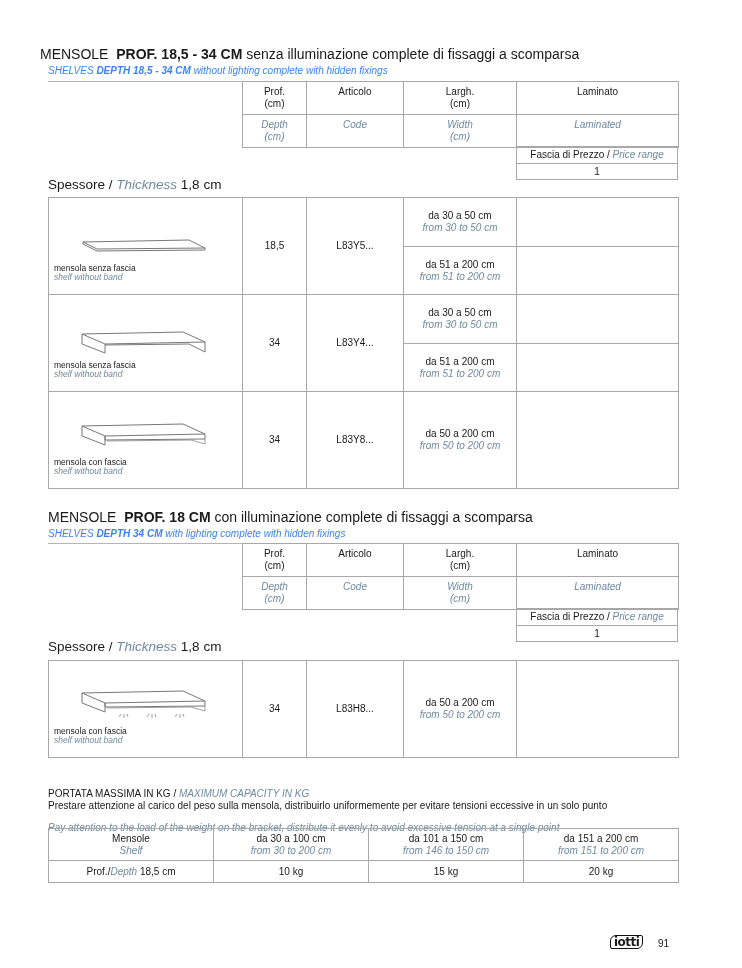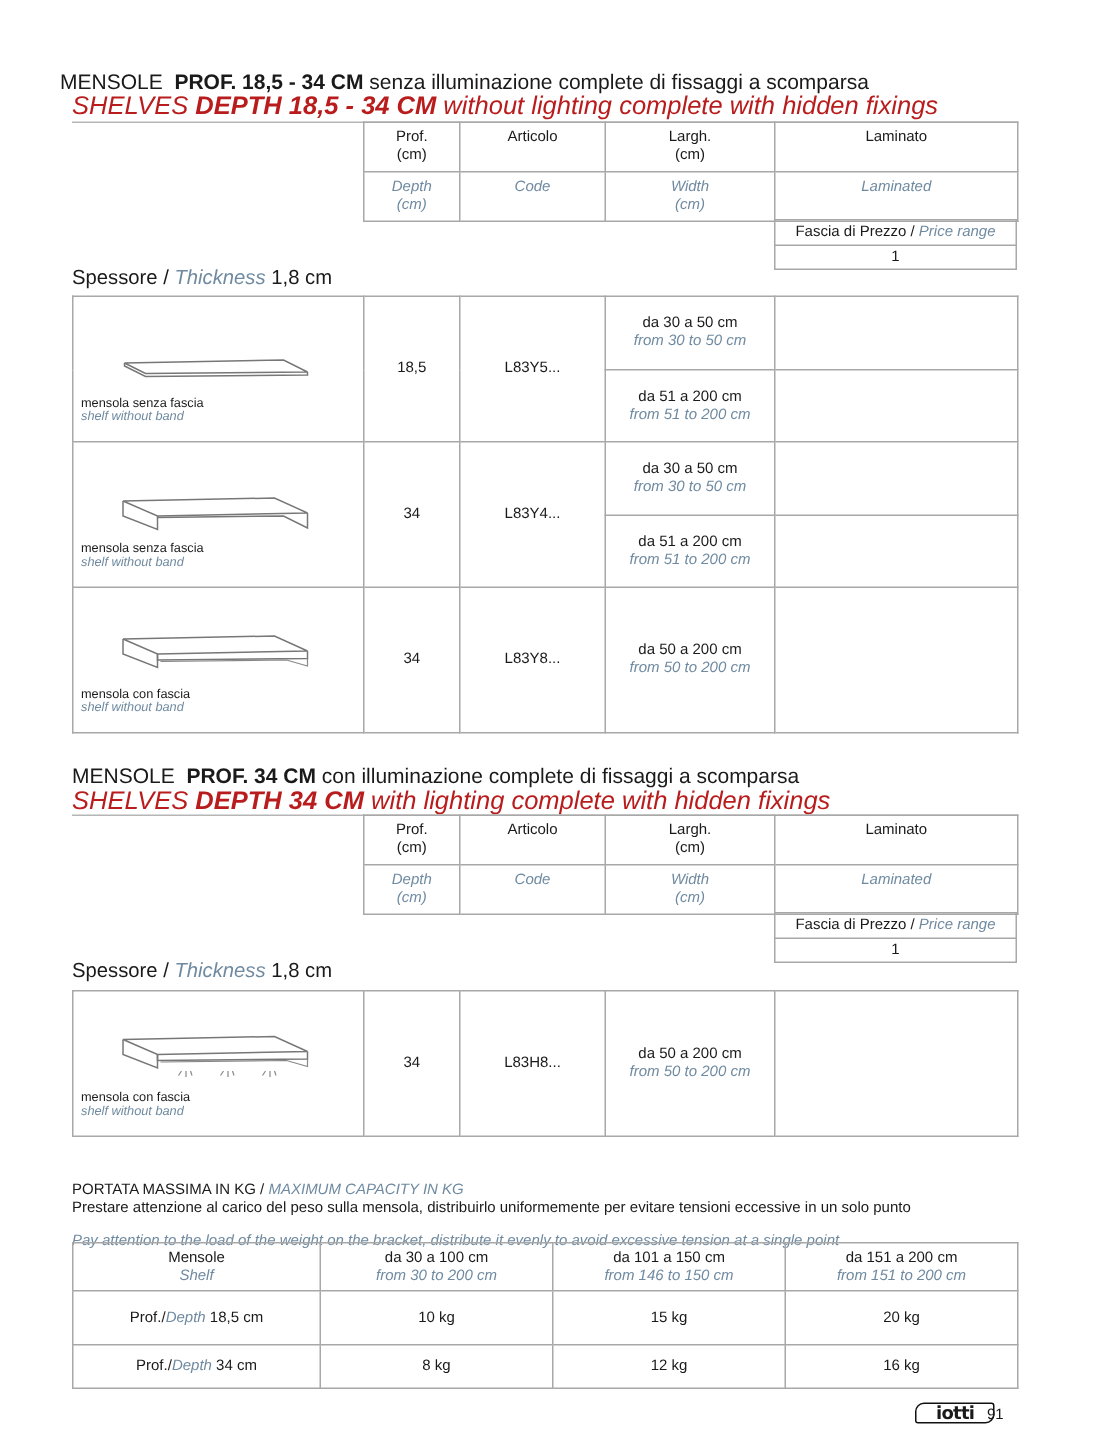--- a/index.html
+++ b/index.html
@@ -3,37 +3,37 @@
 <meta charset="utf-8">
 <style>
   html, body { margin: 0; padding: 0; background: #fff; }
   body { width: 742px; height: 968px; position: relative; overflow: hidden;
          font-family: "Liberation Sans", sans-serif; color: #1a1a1a; }
   .it { color: #6f8aa0; font-style: italic; margin-top: 10px; }
   .abs { position: absolute; }
 
   .title1 { font-size: 14px; line-height: 15px; white-space: nowrap; }
   .title1 b { font-weight: bold; }
-  .title2 { font-size: 17px; line-height: 15px; white-space: nowrap; color: #b91c1c; font-style: italic; }
+  .title2 { font-size: 10px; line-height: 15px; white-space: nowrap; color: #3b82f6; font-style: italic; }
   .title2 b { font-weight: bold; }
   .hr { position: absolute; height: 1px; background: #b5b5b5; }
 
   table { border-collapse: collapse; position: absolute; table-layout: fixed; }
   td { border: 1px solid #a8a8a8; font-size: 10px; text-align: center; vertical-align: middle; padding: 0; line-height: 12px; }
   .hdr td { vertical-align: top; padding-top: 4px; }
 
   .spess { font-size: 13.5px; white-space: nowrap; }
 
   .imgcell { position: relative; vertical-align: top; text-align: left; }
   .caption { position: absolute; left: 5px; bottom: 12px; font-size: 8.5px; line-height: 9px; text-align: left; }
   .shelf { position: absolute; left: 30px; }
 
   .cap-head { font-size: 10px; line-height: 11px; white-space: nowrap; }
   .logo { font-family: "DejaVu Sans", sans-serif; font-weight: bold; font-size: 12px;
-          border: 1.5px solid #111; border-radius: 6px 2px 6px 2px; padding: 0 13px; line-height: 12px; letter-spacing: -0.5px; }
+          border: 1.5px solid #111; border-radius: 6px 2px 6px 2px; padding: 0 3px; line-height: 12px; letter-spacing: -0.5px; }
   .pgnum { font-size: 10px; }
 </style>
 </head>
 <body>
 
 <div class="abs title1" style="left:40px;top:47px;">
   <span>MENSOLE</span>&nbsp;
   <b>PROF. 18,5 - 34 CM</b>
   <span>senza illuminazione complete di fissaggi a scomparsa</span>
 </div>
@@ -143,21 +143,21 @@
     <td>34</td>
     <td>L83Y8...</td>
     <td class="rng"><span>da 50 a 200 cm</span><br><span class="it">from 50 to 200 cm</span></td>
     <td></td>
   </tr>
 </tbody>
   </table>
 
 <div class="abs title1" style="left:48px;top:510px;">
   <span>MENSOLE</span>&nbsp;
-  <b>PROF. 34 CM</b>
+  <b>PROF. 18 CM</b>
   <span>con illuminazione complete di fissaggi a scomparsa</span>
 </div>
 <div class="abs title2" style="left:48px;top:526px;">
   <span>SHELVES</span>
   <b>DEPTH 34 CM</b>
   <span>with lighting complete with hidden fixings</span>
 </div>
 <div class="hr" style="left:48px;top:543px;width:630px;"></div>
 
 <table class="hdr" style="left:242px;top:543px;width:436px;">
@@ -251,29 +251,23 @@
       <col style="width:155px">
       <col style="width:155px">
     </colgroup>
   <tbody>
       <tr style="height:32px">
     <td><span>Mensole</span><br><span class="it">Shelf</span></td>
     <td><span>da 30 a 100 cm</span><br><span class="it">from 30 to 200 cm</span></td>
     <td><span>da 101 a 150 cm</span><br><span class="it">from 146 to 150 cm</span></td>
     <td><span>da 151 a 200 cm</span><br><span class="it">from 151 to 200 cm</span></td>
   </tr>
-  <tr style="height:36px">
+  <tr style="height:22px">
     <td><span>Prof./</span><span class="it">Depth</span> <span>18,5 cm</span></td>
     <td>10 kg</td>
     <td>15 kg</td>
     <td>20 kg</td>
   </tr>
-  <tr style="height:29px">
-    <td><span>Prof./</span><span class="it">Depth</span> <span>34 cm</span></td>
-    <td>8 kg</td>
-    <td>12 kg</td>
-    <td>16 kg</td>
-  </tr>
 </tbody>
   </table>
 
 <div class="abs logo" style="left:610px;top:935px;">iotti</div>
 <div class="abs pgnum" style="left:658px;top:938px;">91</div>
 
 </body></html>

